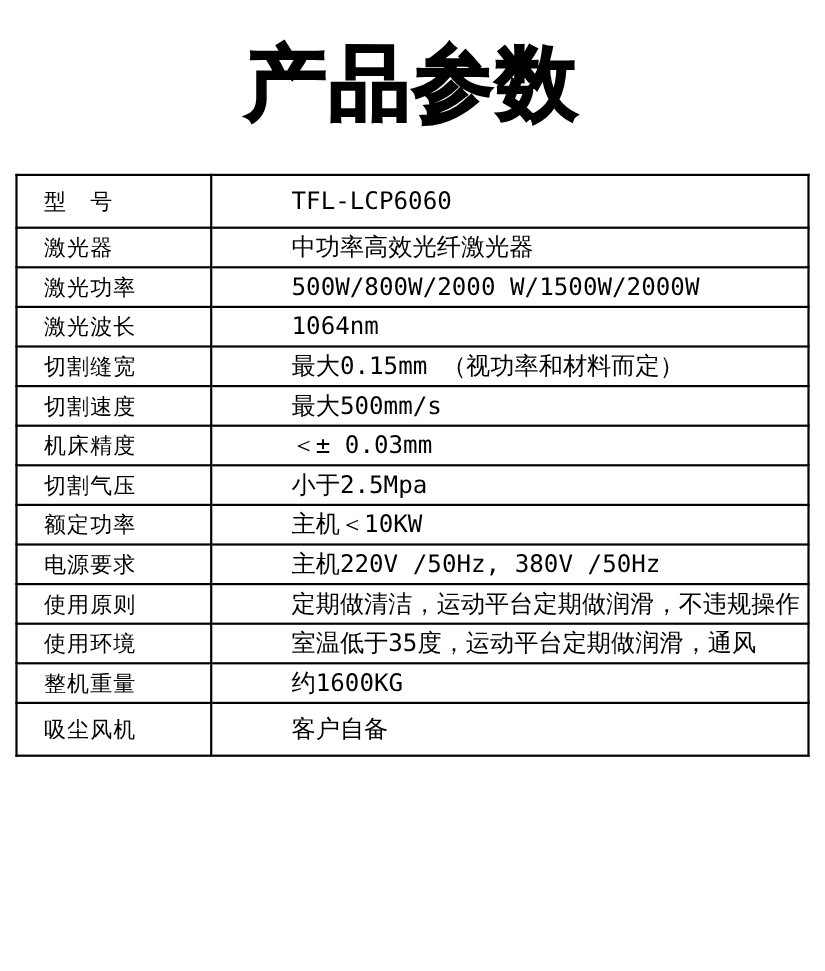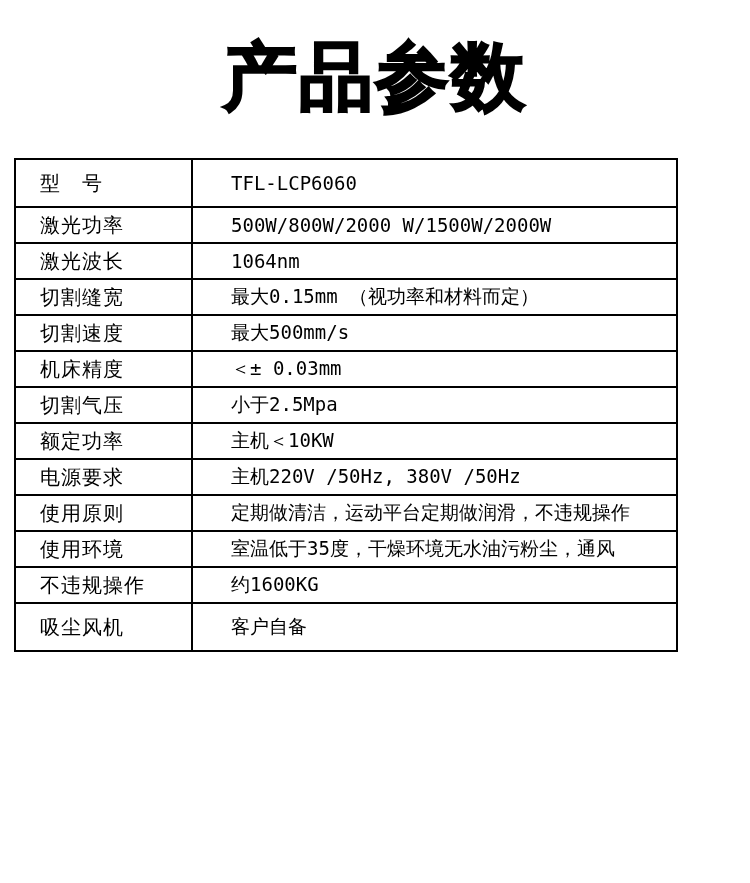--- a/index.html
+++ b/index.html
@@ -26,21 +26,21 @@
     line-height: 1.05;
     font-weight: 900;
     letter-spacing: 2px;
     -webkit-text-stroke: 2px #000000;
     font-family: "DejaVu Sans", sans-serif;
   }
   table.spec-table {
     position: absolute;
     top: 158px;
     left: 14px;
-    width: 664px;
+    width: 722px;
     border-collapse: collapse;
     table-layout: fixed;
     background: #ffffff;
   }
   table.spec-table td {
     border: 2px solid #000000;
     vertical-align: middle;
     overflow: hidden;
   }
   table.spec-table tr {
@@ -52,37 +52,41 @@
   }
   td.label-cell {
     width: 151px;
     padding: 0 0 0 24px;
     font-size: 20px;
     letter-spacing: 1px;
     white-space: pre;
     font-family: "DejaVu Sans", sans-serif;
   }
   td.value-cell {
-    padding: 0 6px 0 38px;
-    font-size: 19px;
+    padding: 0 6px 0 72px;
+    font-size: 22px;
     white-space: pre;
     font-family: "DejaVu Sans Mono", "DejaVu Sans", monospace;
   }
 </style>
 </head>
 <body>
 
 <h1 class="page-title">产品参数</h1>
 
 <table class="spec-table">
   <tbody>
 
   <tr>
       <td class="label-cell">型　号</td>
       <td class="value-cell">TFL-LCP6060</td>
+    </tr>
+      <tr>
+      <td class="label-cell">激光器</td>
+      <td class="value-cell">中功率高效光纤激光器</td>
     </tr>
       <tr>
       <td class="label-cell">激光功率</td>
       <td class="value-cell">500W/800W/2000 W/1500W/2000W</td>
     </tr>
       <tr>
       <td class="label-cell">激光波长</td>
       <td class="value-cell">1064nm</td>
     </tr>
       <tr>
@@ -108,24 +112,24 @@
       <tr>
       <td class="label-cell">电源要求</td>
       <td class="value-cell">主机220V /50Hz, 380V /50Hz</td>
     </tr>
       <tr>
       <td class="label-cell">使用原则</td>
       <td class="value-cell">定期做清洁，运动平台定期做润滑，不违规操作</td>
     </tr>
       <tr>
       <td class="label-cell">使用环境</td>
-      <td class="value-cell">室温低于35度，干燥环境无水油污粉尘，通风</td>
+      <td class="value-cell">室温低于35度，运动平台定期做润滑，通风</td>
     </tr>
       <tr>
-      <td class="label-cell">不违规操作</td>
+      <td class="label-cell">整机重量</td>
       <td class="value-cell">约1600KG</td>
     </tr>
       <tr>
       <td class="label-cell">吸尘风机</td>
       <td class="value-cell">客户自备</td>
     </tr>
     </tbody>
 </table>
 
 </body></html>

